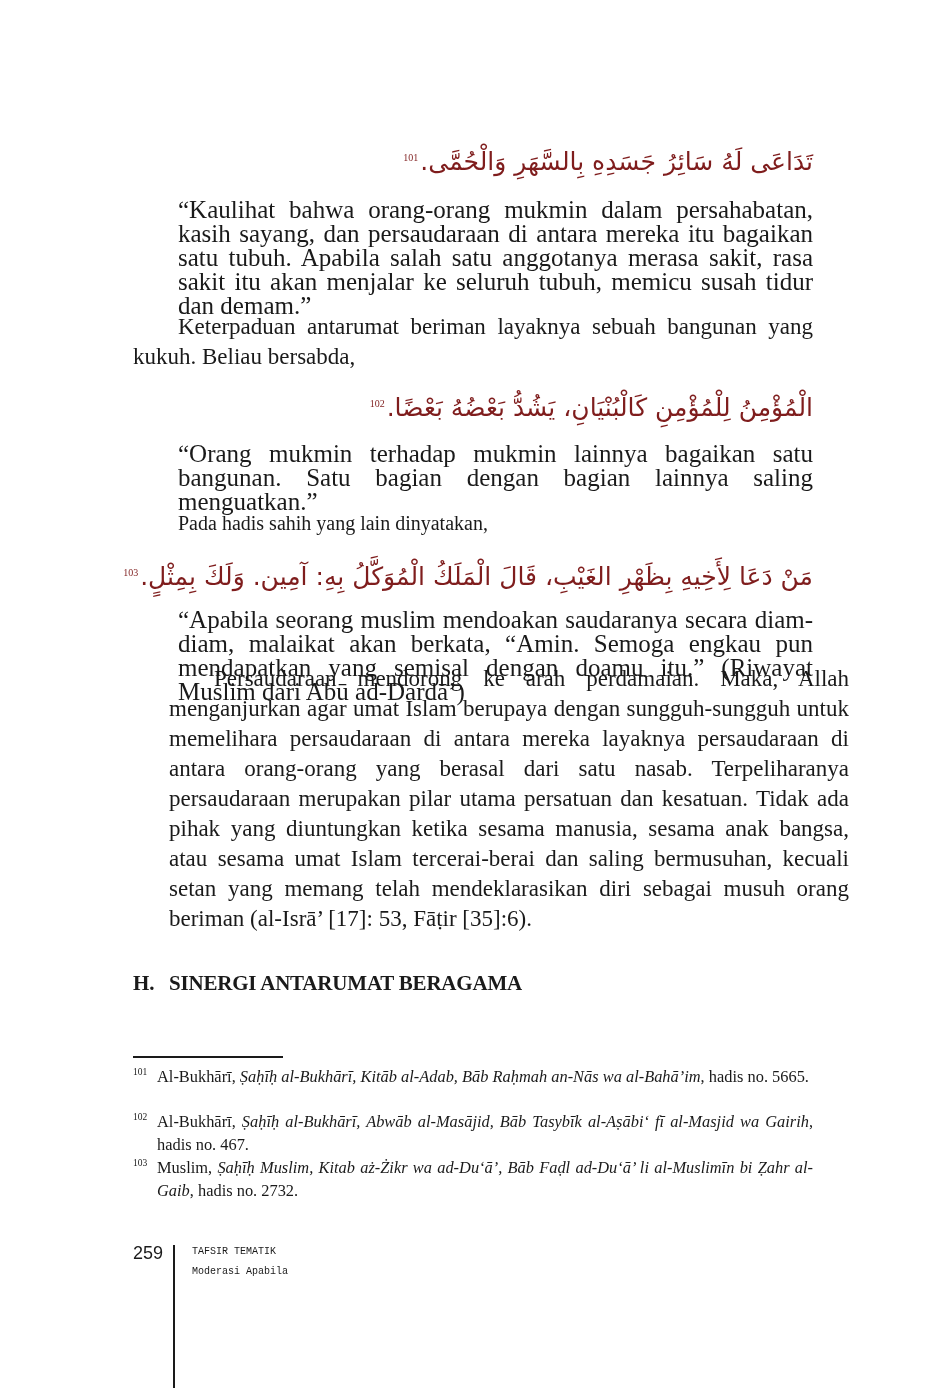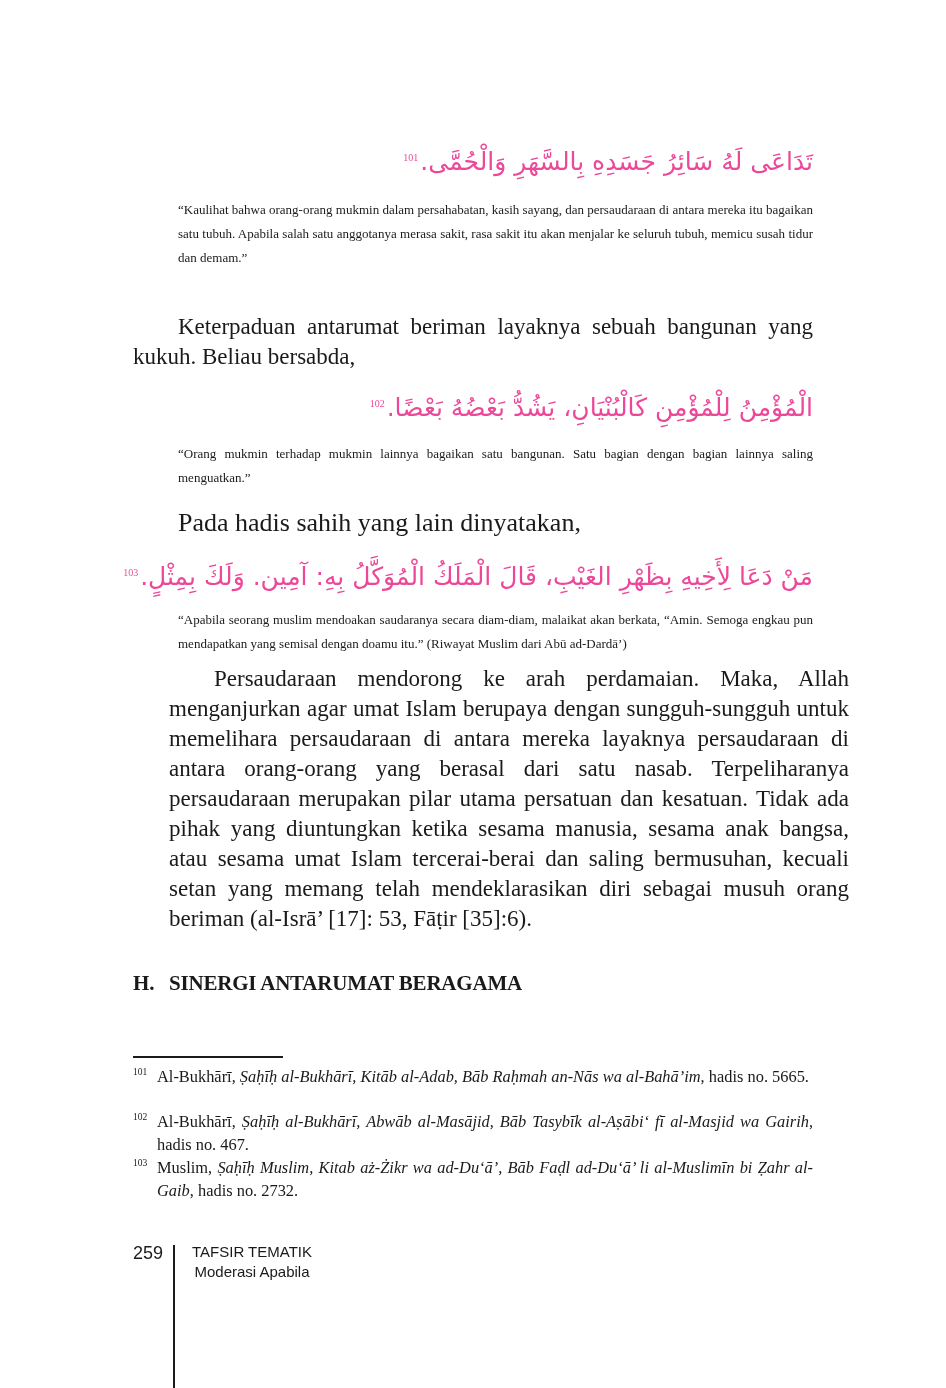--- a/index.html
+++ b/index.html
@@ -6,53 +6,53 @@
     html, body { width: 946px; height: 1388px; background: #ffffff; overflow: hidden; }
     body { position: relative; color: #1a1a1a; font-family: "Liberation Serif", "DejaVu Serif", serif; }
 
     .arabic {
       position: absolute;
       right: 133px;
       direction: rtl;
       font-family: "DejaVu Sans", sans-serif;
       font-size: 25px;
       line-height: 40px;
-      color: #ec4899;
+      color: #7f1d1d;
       white-space: nowrap;
     }
     .arabic .fn-ref {
       font-family: "Liberation Serif", serif;
       font-size: 10px;
       vertical-align: super;
       margin-right: 2px;
     }
 
     .quote {
       position: absolute;
       left: 178px;
       width: 635px;
-      font-size: 13px;
+      font-size: 25px;
       line-height: 24px;
       text-align: justify;
     }
 
     .para {
       position: absolute;
       left: 133px;
       width: 680px;
       font-size: 23px;
       line-height: 30px;
       text-align: justify;
     }
     .para .indent { display: inline-block; width: 45px; }
 
     .lead {
       position: absolute;
       left: 178px;
-      font-size: 26px;
+      font-size: 20px;
       line-height: 30px;
     }
 
     .heading {
       position: absolute;
       left: 133px;
       top: 968px;
       font-size: 21px;
       font-weight: bold;
       line-height: 30px;
@@ -101,25 +101,24 @@
       left: 173px;
       top: 1245px;
       width: 2px;
       height: 143px;
       background: #1a1a1a;
     }
     .footer-title {
       position: absolute;
       left: 192px;
       top: 1242px;
-      font-family: Liberation Sans, sans-serif;
-      font-size: 15px;
+      font-family: Liberation Mono, monospace;
+      font-size: 10px;
       line-height: 20px;
       color: #1a1a1a;
-      text-align: center;
     }
   </style>
 </head>
 <body>
 
 <div class="arabic" style="top:138px;">
   <span>تَدَاعَى لَهُ سَائِرُ جَسَدِهِ بِالسَّهَرِ وَالْحُمَّى.</span><span class="fn-ref">101</span>
 </div>
 <div class="quote" style="top:198px;">“Kaulihat bahwa orang-orang mukmin dalam persahabatan, kasih sayang, dan persaudaraan di antara mereka itu bagaikan satu tubuh. Apabila salah satu anggotanya merasa sakit, rasa sakit itu akan menjalar ke seluruh tubuh, memicu susah tidur dan demam.”</div>
 

